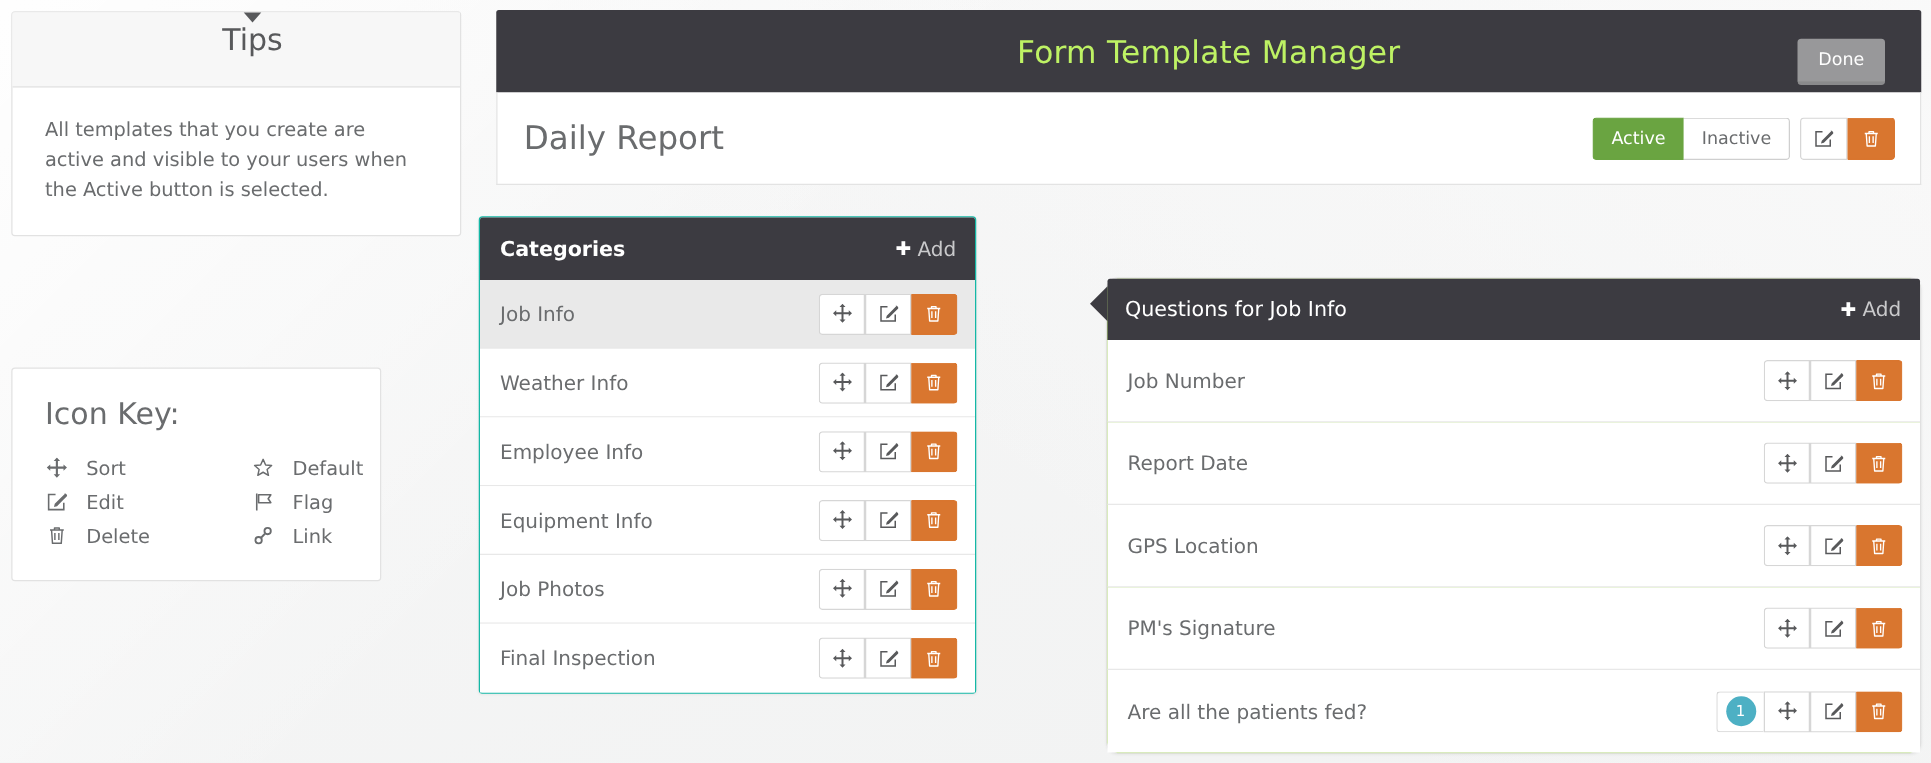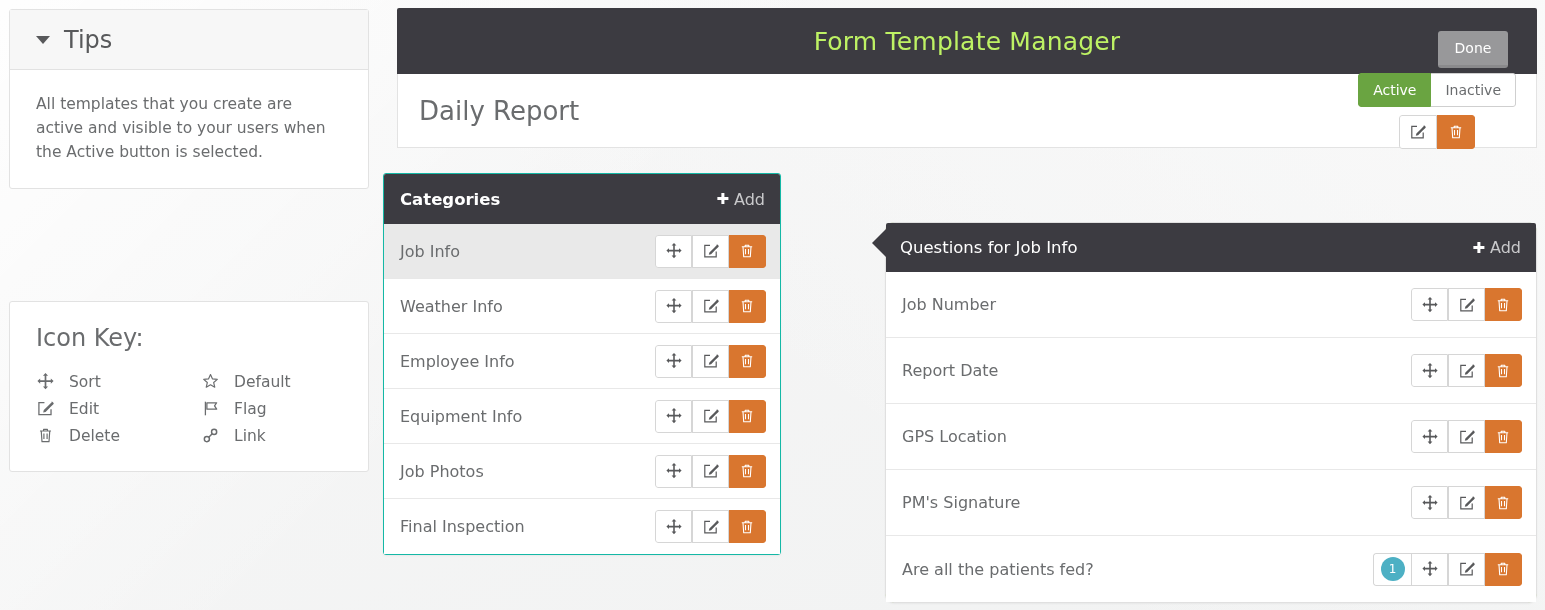--- a/index.html
+++ b/index.html
@@ -17,35 +17,35 @@
       linear-gradient(to bottom right, #f7f7f7, #f1f2f2);
   }
 
   
   #tips-panel {
     position: absolute; left: 9px; top: 9px; width: 360px;
     background: #fff; border: 1px solid #e2e2e2; border-radius: 3px;
   }
   #tips-header {
     height: 60px; background: #f7f7f7; border-bottom: 1px solid #e2e2e2;
-    display: flex; align-items: center; padding-left: 26px; gap: 14px;
+    display: flex; align-items: center; padding-left: 26px;  flex-direction: column;
   }
   .caret-down {
     width: 0; height: 0; border-left: 7px solid transparent;
     border-right: 7px solid transparent; border-top: 8px solid #58595b;
   }
   #tips-title { font-size: 24px; color: #58595b; font-weight: 400; }
   #tips-body { padding: 22px 26px 24px 26px; }
   #tips-body p {
     font-size: 15.5px; line-height: 1.55; color: #6a6c6e; margin-bottom: 17px;
   }
   #tips-body p:last-child { margin-bottom: 0; }
 
   #iconkey-panel {
-    position: absolute; left: 9px; top: 301px; width: 360px;
+    position: absolute; left: 9px; top: 294px; width: 296px;
     background: #fff; border: 1px solid #e2e2e2; border-radius: 3px;
     padding: 22px 26px 26px 26px;
   }
   #iconkey-title { font-size: 24px; color: #6a6c6e; margin-bottom: 20px; }
   #iconkey-grid { display: grid; grid-template-columns: 165px 1fr; row-gap: 8px; }
   .key-item { display: flex; align-items: center; gap: 14px; }
   .key-glyph {
     width: 19px; height: 19px; display: flex; align-items: center;
     justify-content: center; color: #6a6c6e; flex: none;
   }
@@ -64,21 +64,21 @@
     border-radius: 3px; color: #fff; font-size: 14px;
     font-family: "DejaVu Sans", sans-serif; cursor: pointer;
   }
 
   #template-bar {
     position: absolute; left: 397px; top: 74px; right: 8px; height: 74px;
     background: #fff; border: 1px solid #e3e3e3; border-top: none;
     display: flex; align-items: center; padding: 0 20px 0 21px;
   }
   #template-name { font-size: 26px; color: #6a6c6e; font-weight: 400; }
-  #template-actions { margin-left: auto; display: flex; align-items: center; gap: 8px; flex-direction: column; }
+  #template-actions { margin-left: auto; display: flex; align-items: center; gap: 8px; }
   .seg-group { display: flex; border-radius: 3px; overflow: hidden; }
   .seg-btn {
     height: 34px; padding: 0 14px; font-size: 14px; cursor: pointer;
     border: 1px solid #cfcfcf; background: #fff; color: #6a6c6e;
     display: flex; align-items: center; font-family: "DejaVu Sans", sans-serif;
   }
   .seg-btn.active {
     background: #6aa441; border-color: #6aa441; color: #fff;
   }
   .seg-btn:first-child { border-radius: 3px 0 0 3px; }

